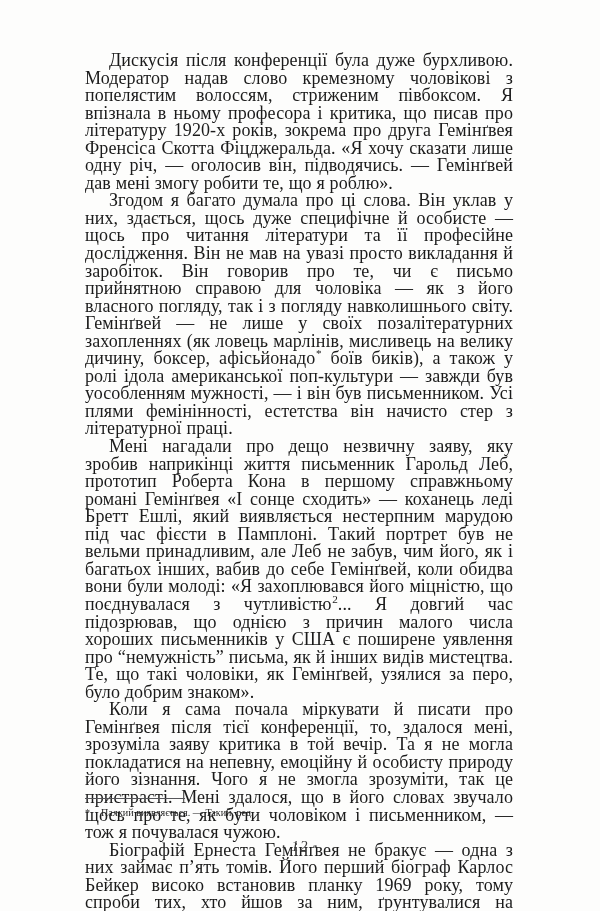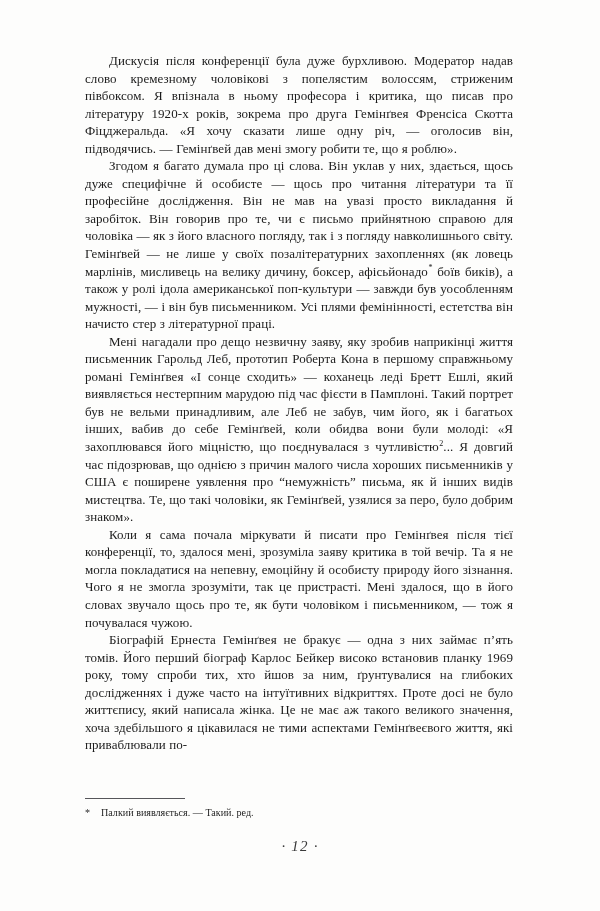--- a/index.html
+++ b/index.html
@@ -24,21 +24,21 @@
   .text-block {
     position: absolute;
     left: 85px;
     top: 52px;
     width: 428px;
   }
   p.para {
     margin: 0;
     text-align: justify;
     text-indent: 24px;
-    font-size: 13px;
+    font-size: 18px;
     line-height: 17.55px;
     letter-spacing: 0.005em;
     word-spacing: 0.01em;
     hyphens: manual;
     -webkit-hyphens: manual;
   }
   p.para + p.para {
     margin-top: 0px;
   }
   .it {

